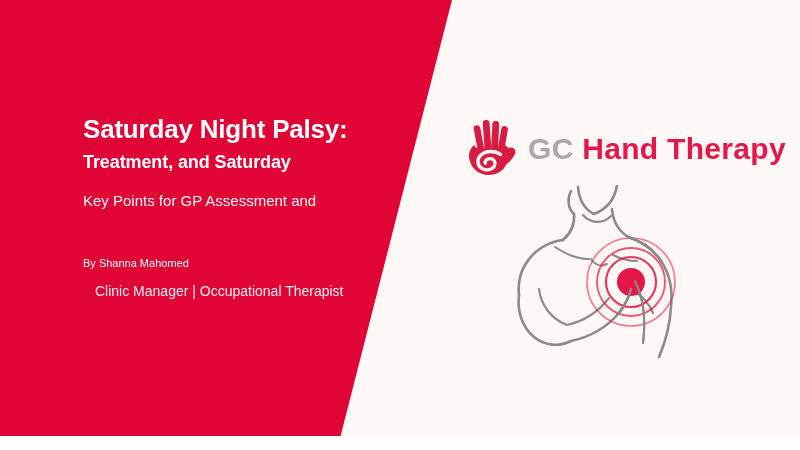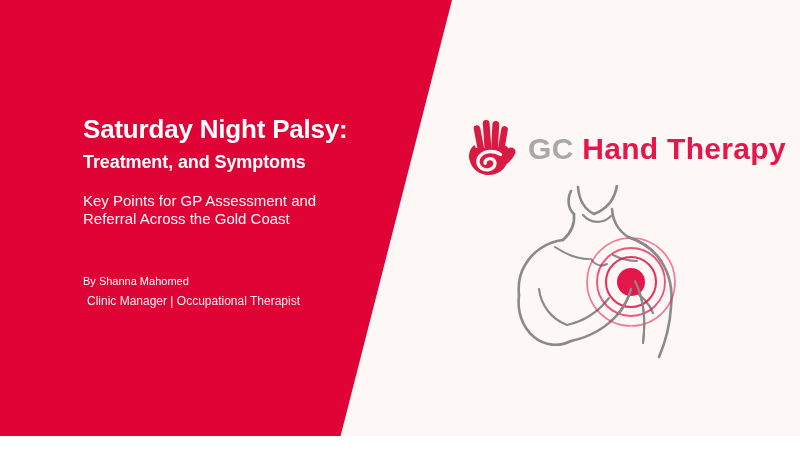--- a/index.html
+++ b/index.html
@@ -65,23 +65,23 @@
   }
   .byline-name {
     color: #ffffff;
     font-size: 11px;
     line-height: 18px;
     margin: 0;
   }
   .byline-role,
   .byline-cred {
     color: #ffffff;
-    font-size: 12px;
+    font-size: 14px;
     line-height: 14px;
-    margin: 4px;
+    margin: 12px;
     opacity: 0.93;
   }
   
   #logo {
     position: absolute;
     left: 462px;
     top: 118px;
     display: flex;
     align-items: center;
   }
@@ -114,26 +114,25 @@
 
 <div id="slide">
 
   <div id="red-panel"></div>
 
   <div id="text-block">
 
     <h1 class="title-main">Saturday Night Palsy:</h1>
 
     <h2 class="title-sub">
-      <span class="l2">Treatment, and Symptoms</span>
+      <span class="l2">Treatment, and Saturday</span>
     </h2>
 
     <p class="tagline">
       <span class="l1">Key Points for GP Assessment and</span>
-      <span class="l2">Referral Across the Gold Coast</span>
     </p>
 
     <div class="byline">
       <p class="byline-name">By Shanna Mahomed</p>
       <p class="byline-role">Clinic Manager | Occupational Therapist</p>
     </div>
 
   </div>
 
   <div id="logo">

